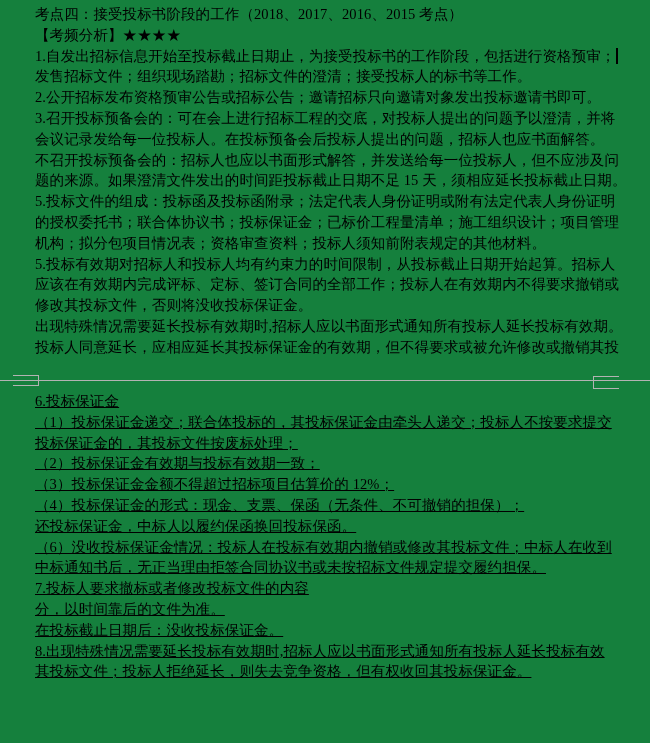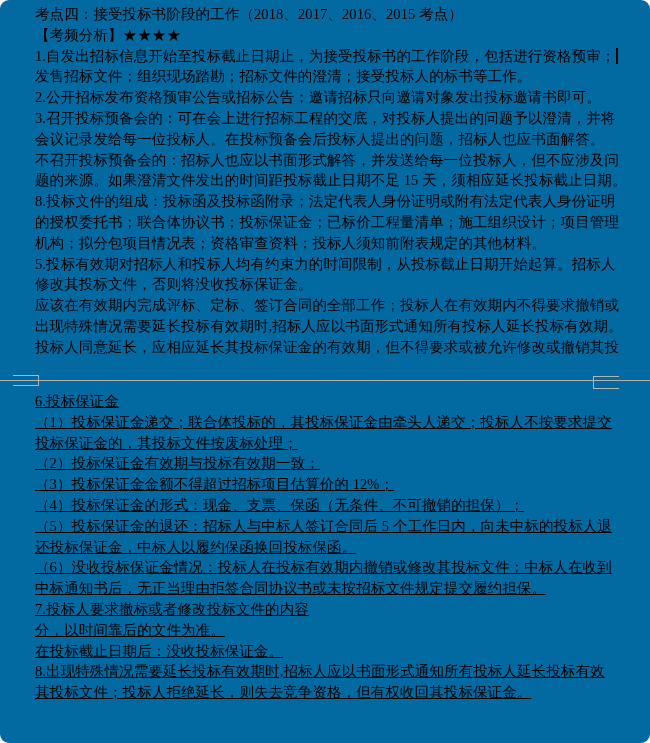--- a/index.html
+++ b/index.html
@@ -10,22 +10,21 @@
     width: 650px;
     height: 743px;
     background: #ffffff;
     overflow: hidden;
     position: relative;
     font-family: "Liberation Serif", "DejaVu Serif", serif;
   }
   .doc {
     position: absolute;
     inset: 0;
-    background: #0369a1;
-    border-radius: 9px;
+    background: #15803d;
   }
   .textblock {
     position: absolute;
     left: 35px;
     right: 28px;
   }
   #block1 { top: 4px; }
   #block2 { top: 391px; text-decoration: underline; }
   .line {
     height: 20.8px;
@@ -89,44 +88,43 @@
   <div class="textblock" id="block1">
       <div class="line">考点四：接受投标书阶段的工作（2018、2017、2016、2015 考点）</div>
       <div class="line">【考频分析】★★★★</div>
       <div class="line">1.自发出招标信息开始至投标截止日期止，为接受投标书的工作阶段，包括进行资格预审；<span class="caret"></span></div>
       <div class="line">发售招标文件；组织现场踏勘；招标文件的澄清；接受投标人的标书等工作。</div>
       <div class="line">2.公开招标发布资格预审公告或招标公告；邀请招标只向邀请对象发出投标邀请书即可。</div>
       <div class="line">3.召开投标预备会的：可在会上进行招标工程的交底，对投标人提出的问题予以澄清，并将</div>
       <div class="line">会议记录发给每一位投标人。在投标预备会后投标人提出的问题，招标人也应书面解答。</div>
       <div class="line">不召开投标预备会的：招标人也应以书面形式解答，并发送给每一位投标人，但不应涉及问</div>
       <div class="line">题的来源。如果澄清文件发出的时间距投标截止日期不足 15 天，须相应延长投标截止日期。</div>
-      <div class="line">8.投标文件的组成：投标函及投标函附录；法定代表人身份证明或附有法定代表人身份证明</div>
+      <div class="line">5.投标文件的组成：投标函及投标函附录；法定代表人身份证明或附有法定代表人身份证明</div>
       <div class="line">的授权委托书；联合体协议书；投标保证金；已标价工程量清单；施工组织设计；项目管理</div>
       <div class="line">机构；拟分包项目情况表；资格审查资料；投标人须知前附表规定的其他材料。</div>
       <div class="line">5.投标有效期对招标人和投标人均有约束力的时间限制，从投标截止日期开始起算。招标人</div>
+      <div class="line">应该在有效期内完成评标、定标、签订合同的全部工作；投标人在有效期内不得要求撤销或</div>
       <div class="line">修改其投标文件，否则将没收投标保证金。</div>
-      <div class="line">应该在有效期内完成评标、定标、签订合同的全部工作；投标人在有效期内不得要求撤销或</div>
       <div class="line">出现特殊情况需要延长投标有效期时,招标人应以书面形式通知所有投标人延长投标有效期。</div>
       <div class="line">投标人同意延长，应相应延长其投标保证金的有效期，但不得要求或被允许修改或撤销其投</div>
     </div>
 
   <div class="pagebreak">
     <div class="pb-line"></div>
     <div class="pb-mark-left"></div>
     <div class="pb-mark-right"></div>
   </div>
 
   <div class="textblock" id="block2">
       <div class="line">6.投标保证金</div>
       <div class="line">（1）投标保证金递交；联合体投标的，其投标保证金由牵头人递交；投标人不按要求提交</div>
       <div class="line">投标保证金的，其投标文件按废标处理；</div>
       <div class="line">（2）投标保证金有效期与投标有效期一致；</div>
       <div class="line">（3）投标保证金金额不得超过招标项目估算价的 12%；</div>
       <div class="line">（4）投标保证金的形式：现金、支票、保函（无条件、不可撤销的担保）；</div>
-      <div class="line">（5）投标保证金的退还：招标人与中标人签订合同后 5 个工作日内，向未中标的投标人退</div>
       <div class="line">还投标保证金，中标人以履约保函换回投标保函。</div>
       <div class="line">（6）没收投标保证金情况：投标人在投标有效期内撤销或修改其投标文件；中标人在收到</div>
       <div class="line">中标通知书后，无正当理由拒签合同协议书或未按招标文件规定提交履约担保。</div>
       <div class="line">7.投标人要求撤标或者修改投标文件的内容</div>
       <div class="line">分，以时间靠后的文件为准。</div>
       <div class="line">在投标截止日期后：没收投标保证金。</div>
       <div class="line">8.出现特殊情况需要延长投标有效期时,招标人应以书面形式通知所有投标人延长投标有效</div>
       <div class="line">其投标文件；投标人拒绝延长，则失去竞争资格，但有权收回其投标保证金。</div>
     </div>
 

